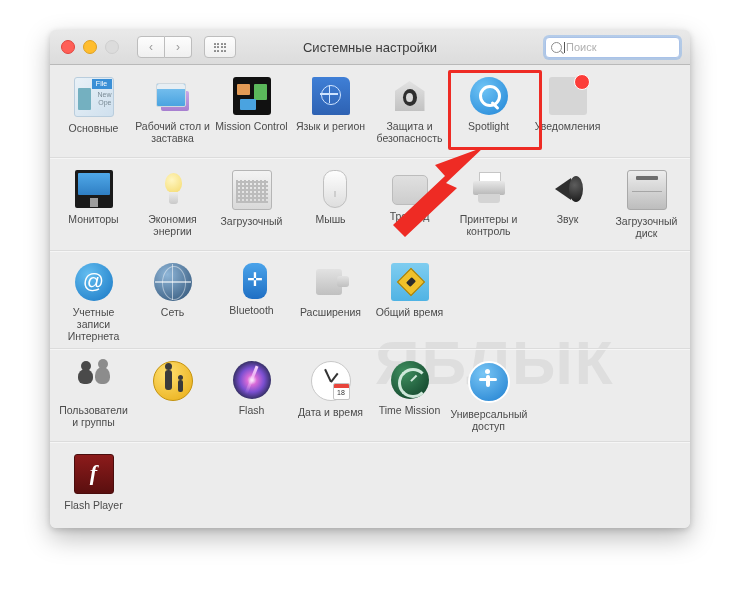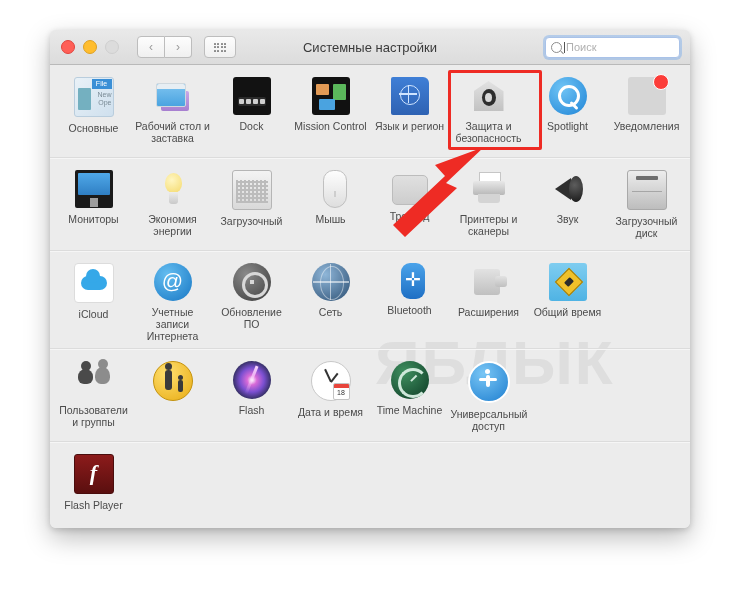--- a/index.html
+++ b/index.html
@@ -285,31 +285,20 @@
           <div class="lbl">Основные</div>
         </div>
         <div class="cell">
           <div class="ico i-desktop">
               <span class="w1"></span>
               <span class="w2"></span>
             </div>
           <div class="lbl">Рабочий стол и заставка</div>
         </div>
         <div class="cell">
-          <div class="ico i-dock">
-              <span class="bar">
-                <i></i>
-                <i></i>
-                <i></i>
-                <i></i>
-              </span>
-            </div>
-          <div class="lbl">Dock</div>
-        </div>
-        <div class="cell">
           <div class="ico i-mission">
               <span class="m1"></span>
               <span class="m2"></span>
               <span class="m3"></span>
             </div>
           <div class="lbl">Mission Control</div>
         </div>
         <div class="cell">
           <div class="ico i-lang">
               <span class="globe"></span>
@@ -368,56 +357,44 @@
         <div class="cell">
           <div class="ico i-trackpad"></div>
           <div class="lbl">Трекпад</div>
         </div>
         <div class="cell">
           <div class="ico i-printer">
               <span class="top"></span>
               <span class="body"></span>
               <span class="out"></span>
             </div>
-          <div class="lbl">Принтеры и сканеры</div>
+          <div class="lbl">Принтеры и контроль</div>
         </div>
         <div class="cell">
           <div class="ico i-sound">
               <span class="cone"></span>
               <span class="dsk"></span>
             </div>
           <div class="lbl">Звук</div>
         </div>
         <div class="cell">
           <div class="ico i-disk">
               <span class="slot"></span>
               <span class="ln"></span>
             </div>
           <div class="lbl">Загрузочный диск</div>
         </div>
       </div>
 
       <div class="row">
         <div class="cell">
-          <div class="ico i-icloud">
-              <span class="cl"></span>
-            </div>
-          <div class="lbl">iCloud</div>
-        </div>
-        <div class="cell">
           <div class="ico i-inet">
               <span class="at">@</span>
             </div>
           <div class="lbl">Учетные записи Интернета</div>
-        </div>
-        <div class="cell">
-          <div class="ico i-update">
-              <span class="gear"></span>
-            </div>
-          <div class="lbl">Обновление ПО</div>
         </div>
         <div class="cell">
           <div class="ico i-network">
               <span class="g1"></span>
               <span class="g2"></span>
               <span class="g3"></span>
             </div>
           <div class="lbl">Сеть</div>
         </div>
         <div class="cell">
@@ -469,21 +446,21 @@
                 <span>18</span>
               </span>
           </div>
           <div class="lbl">Дата и время</div>
         </div>
         <div class="cell">
           <div class="ico i-tm">
               <span class="ring"></span>
               <span class="hand"></span>
             </div>
-          <div class="lbl">Time Machine</div>
+          <div class="lbl">Time Mission</div>
         </div>
         <div class="cell">
           <div class="ico i-access">
               <span class="arms"></span>
               <span class="fig"></span>
             </div>
           <div class="lbl">Универсальный доступ</div>
         </div>
         <div class="cell"></div>
         <div class="cell"></div>

